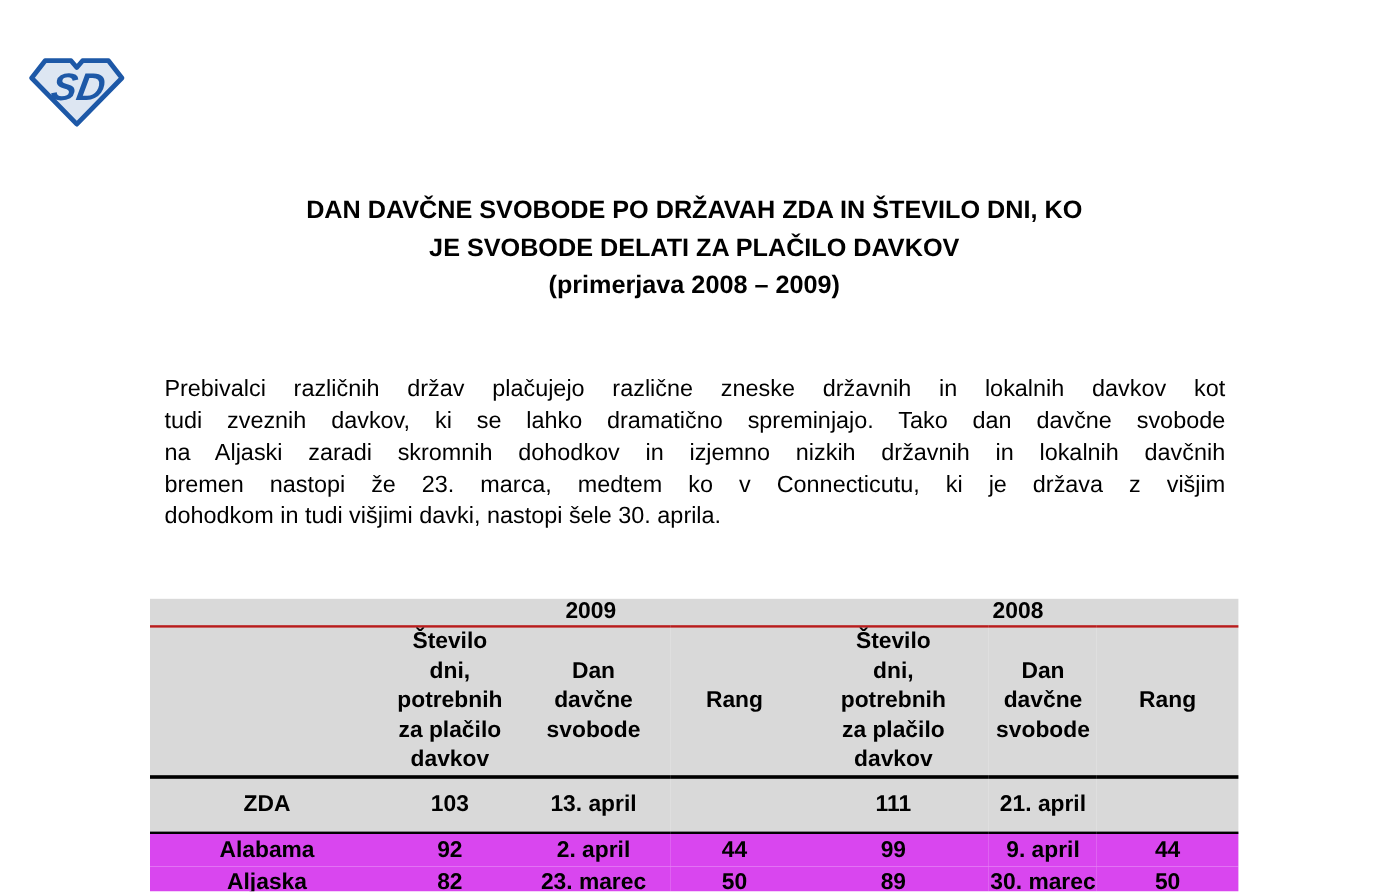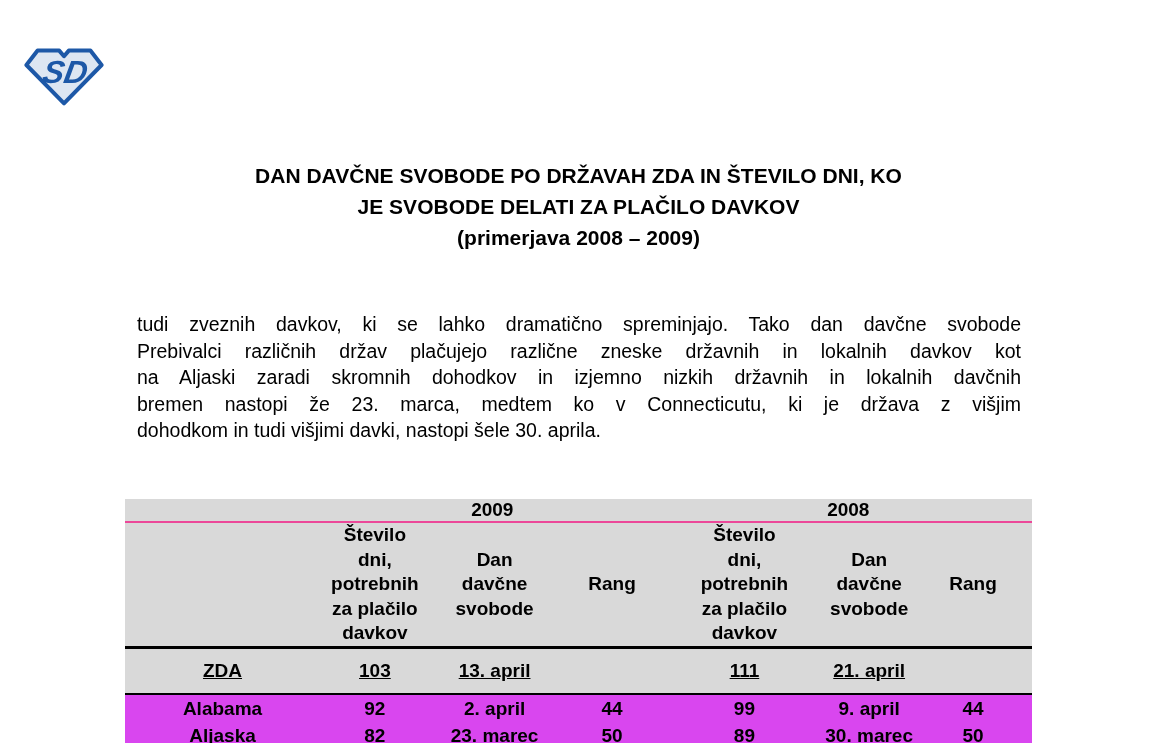--- a/index.html
+++ b/index.html
@@ -56,35 +56,34 @@
     text-align:center;
     padding:0;
   }
   td.state{
     text-align:left;
     padding-left:12px;
   }
   tr.year-row td{
     background:var(--table_header_bg);
     height:23px;
-    border-bottom:2px solid #ec4899;
+    border-bottom:2px solid #b91c1c;
   }
   tr.head-row td{
     background:var(--table_header_bg);
     border-bottom:3px solid #000;
     height:123px;
     line-height:24.6px;
     white-space:pre-line;
     margin-top:20px;
   }
   tr.summary-row td{
     background:var(--table_header_bg);
     border-bottom:2.5px solid #000;
     height:47px;
-    text-decoration:underline;
   }
   tr.data-row td{
     background:#d946ef;
     height:28px;
   }
 </style>
 </head>
 <body>
 
 <div class="page">
@@ -96,22 +95,22 @@
     </svg>
   </div>
 
   <div class="title">
     <div>DAN DAVČNE SVOBODE PO DRŽAVAH ZDA IN ŠTEVILO DNI, KO</div>
     <div>JE SVOBODE DELATI ZA PLAČILO DAVKOV</div>
     <div>(primerjava 2008 – 2009)</div>
   </div>
 
   <div class="intro">
+    <div class="para-line">Prebivalci različnih držav plačujejo različne zneske državnih in lokalnih davkov kot</div>
     <div class="para-line">tudi zveznih davkov, ki se lahko dramatično spreminjajo. Tako dan davčne svobode</div>
-    <div class="para-line">Prebivalci različnih držav plačujejo različne zneske državnih in lokalnih davkov kot</div>
     <div class="para-line">na Aljaski zaradi skromnih dohodkov in izjemno nizkih državnih in lokalnih davčnih</div>
     <div class="para-line">bremen nastopi že 23. marca, medtem ko v Connecticutu, ki je država z višjim</div>
     <div class="para-line last">dohodkom in tudi višjimi davki, nastopi šele 30. aprila.</div>
   </div>
 
   <div class="tbl-wrap">
     <table class="tax">
       <colgroup>
         <col style="width:21.5%">
         <col style="width:12.1%">

